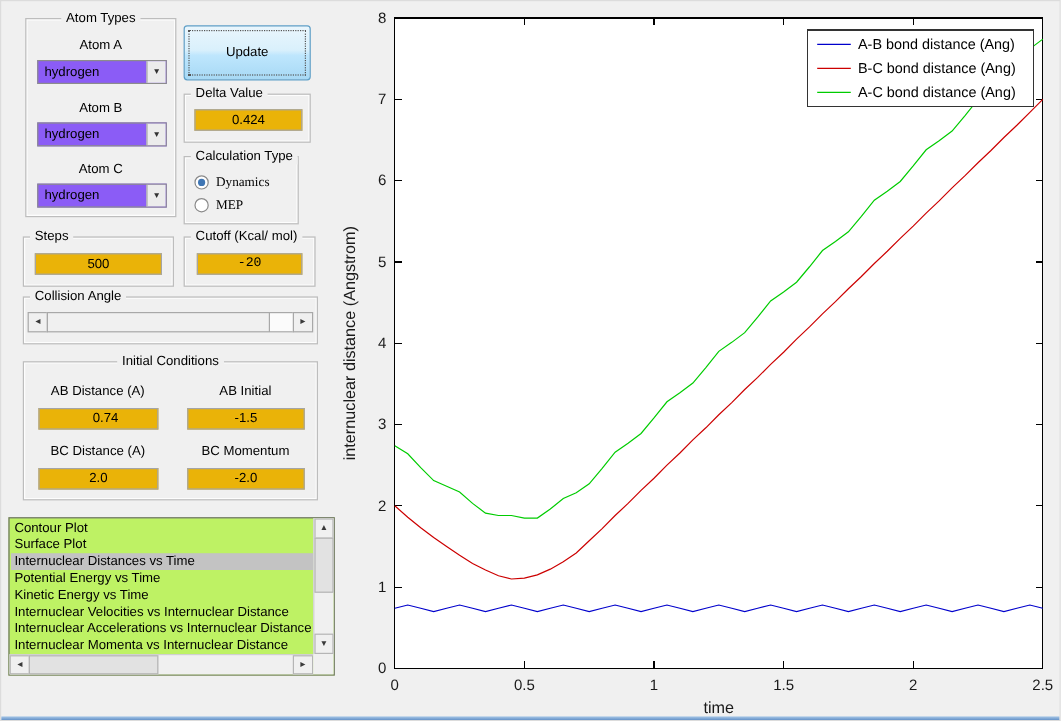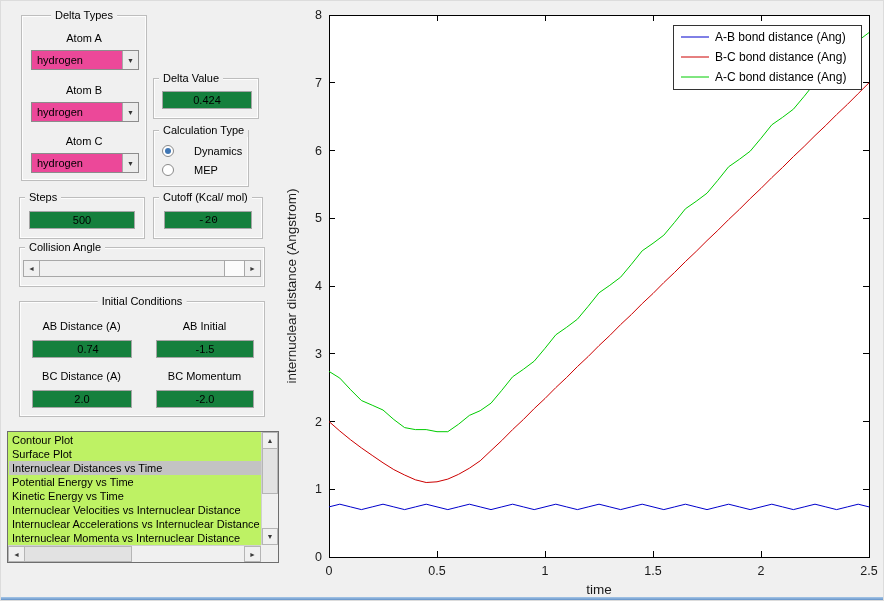--- a/index.html
+++ b/index.html
@@ -9,36 +9,36 @@
 
   
   .gbox { position:absolute; border:1px solid #bdbdbd; box-shadow: inset 0 0 0 1px #fdfdfd; }
   .gbox-title { position:absolute; top:-7px; background:#f0f0f0; padding:0 4px; white-space:nowrap; line-height:13px; }
   .gbox-title.center { left:50%; transform:translateX(-50%); }
   .gbox-title.left { left:5px; }
 
   .ctl-label { position:absolute; width:100%; text-align:center; white-space:nowrap; }
 
   
-  .combo { position:absolute; height:20px; background:#ec4899; border:1px solid #8c8c8c; display:flex; align-items:center; cursor:default; }
+  .combo { position:absolute; height:20px; background:#8b5cf6; border:1px solid #8c8c8c; display:flex; align-items:center; cursor:default; }
   .combo-text { flex:1; padding-left:5px; overflow:hidden; white-space:nowrap; }
   .combo-btn { width:16px; height:100%; background:#ececec; border-left:1px solid #a8a8a8; display:flex; align-items:center; justify-content:center; font-size:7px; color:#333; }
 
   
-  .edit { position:absolute; height:18px; background:#15803d; border:1px solid #a5a5a5; text-align:center;
+  .edit { position:absolute; height:18px; background:#eab308; border:1px solid #a5a5a5; text-align:center;
           font-family:"Liberation Sans",sans-serif; font-size:11px; color:#000; padding:0; }
 
   
   .update-btn { position:absolute; left:152px; top:20px; width:106px; height:46px; border:1px solid #5e9fc7; border-radius:3px;
                 background:linear-gradient(to bottom,#eaf6fd 0%,#d9f0fc 45%,#bee6fd 55%,#a7d9f5 100%); cursor:default; }
   .update-inner { position:absolute; left:3px; top:3px; right:3px; bottom:3px; border:1px dotted #555;
                   display:flex; align-items:center; justify-content:center; }
 
   
-  .radio-row { position:absolute; display:flex; align-items:flex-start; gap:20px; height:14px; }
+  .radio-row { position:absolute; display:flex; align-items:center; gap:6px; height:14px;font-family:Liberation Serif, serif; }
   .radio { width:12px; height:12px; border-radius:50%; border:1px solid #8a8a8a; background:#fff; position:relative; flex:0 0 12px; }
   .radio.checked::after { content:""; position:absolute; left:2px; top:2px; right:2px; bottom:2px; border-radius:50%; background:#3f76b4; }
 
   
   .hslider { position:absolute; display:flex; height:17px; }
   .sb-btn { width:17px; height:17px; background:#f0f0f0; border:1px solid #a8a8a8; display:flex; align-items:center; justify-content:center;
             font-size:7px; color:#3a3a3a; flex:0 0 17px; }
   .sb-thumb { height:17px; background:#f0f0f0; border:1px solid #a8a8a8; margin-left:-1px; }
   .sb-track { height:17px; background:#fbfbfb; border-top:1px solid #a8a8a8; border-bottom:1px solid #a8a8a8; }
 
@@ -63,38 +63,41 @@
 
   .win-border-bottom { position:absolute; left:0; right:0; bottom:0; height:3px;
                        background:linear-gradient(to bottom,#a7c7e7,#6593c9); }
 </style>
 </head>
 <body>
 
 <div class="figure">
 
   <div class="gbox" style="left:20px; top:14px; width:126px; height:166px;">
-    <span class="gbox-title center">Delta Types</span>
+    <span class="gbox-title center">Atom Types</span>
     <span class="ctl-label" style="top:16px;">Atom A</span>
     <div class="combo" style="left:9px; top:34px; width:108px;">
       <span class="combo-text">hydrogen</span>
       <span class="combo-btn">▼</span>
     </div>
     <span class="ctl-label" style="top:68px;text-align:center;">Atom B</span>
     <div class="combo" style="left:9px; top:86px; width:108px;">
       <span class="combo-text">hydrogen</span>
       <span class="combo-btn">▼</span>
     </div>
     <span class="ctl-label" style="top:119px;">Atom C</span>
     <div class="combo" style="left:9px; top:137px; width:108px;">
       <span class="combo-text">hydrogen</span>
       <span class="combo-btn">▼</span>
     </div>
   </div>
 
+  <div class="update-btn">
+    <div class="update-inner">Update</div>
+  </div>
 
   <div class="gbox" style="left:152px; top:77px; width:106px; height:41px;">
     <span class="gbox-title left">Delta Value</span>
     <input class="edit" style="left: 8px; top: 12px; width: 90px;" value="0.424">
   </div>
 
   <div class="gbox" style="left:152px; top:129px; width:96px; height:57px;">
     <span class="gbox-title left">Calculation Type</span>
     <div class="radio-row" style="left:8px; top:14px;">
       <span class="radio checked"></span>

